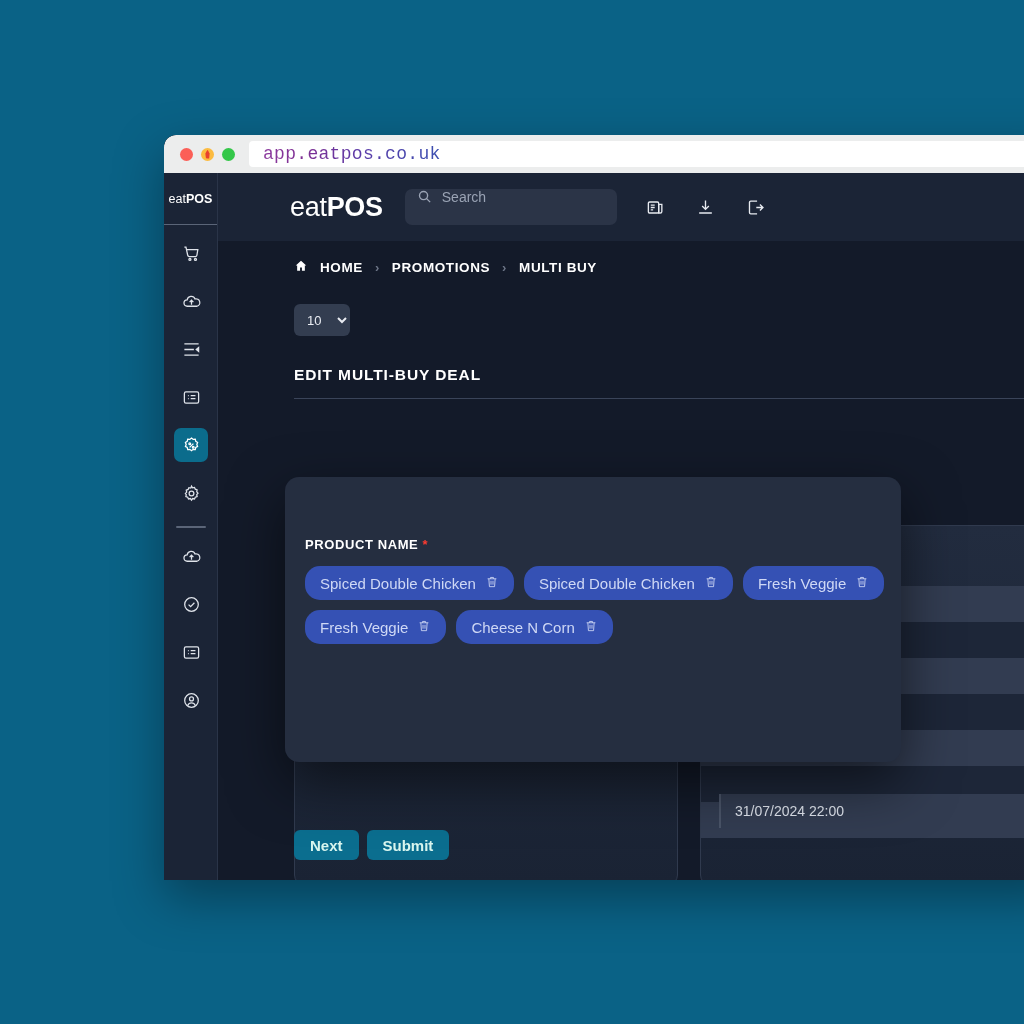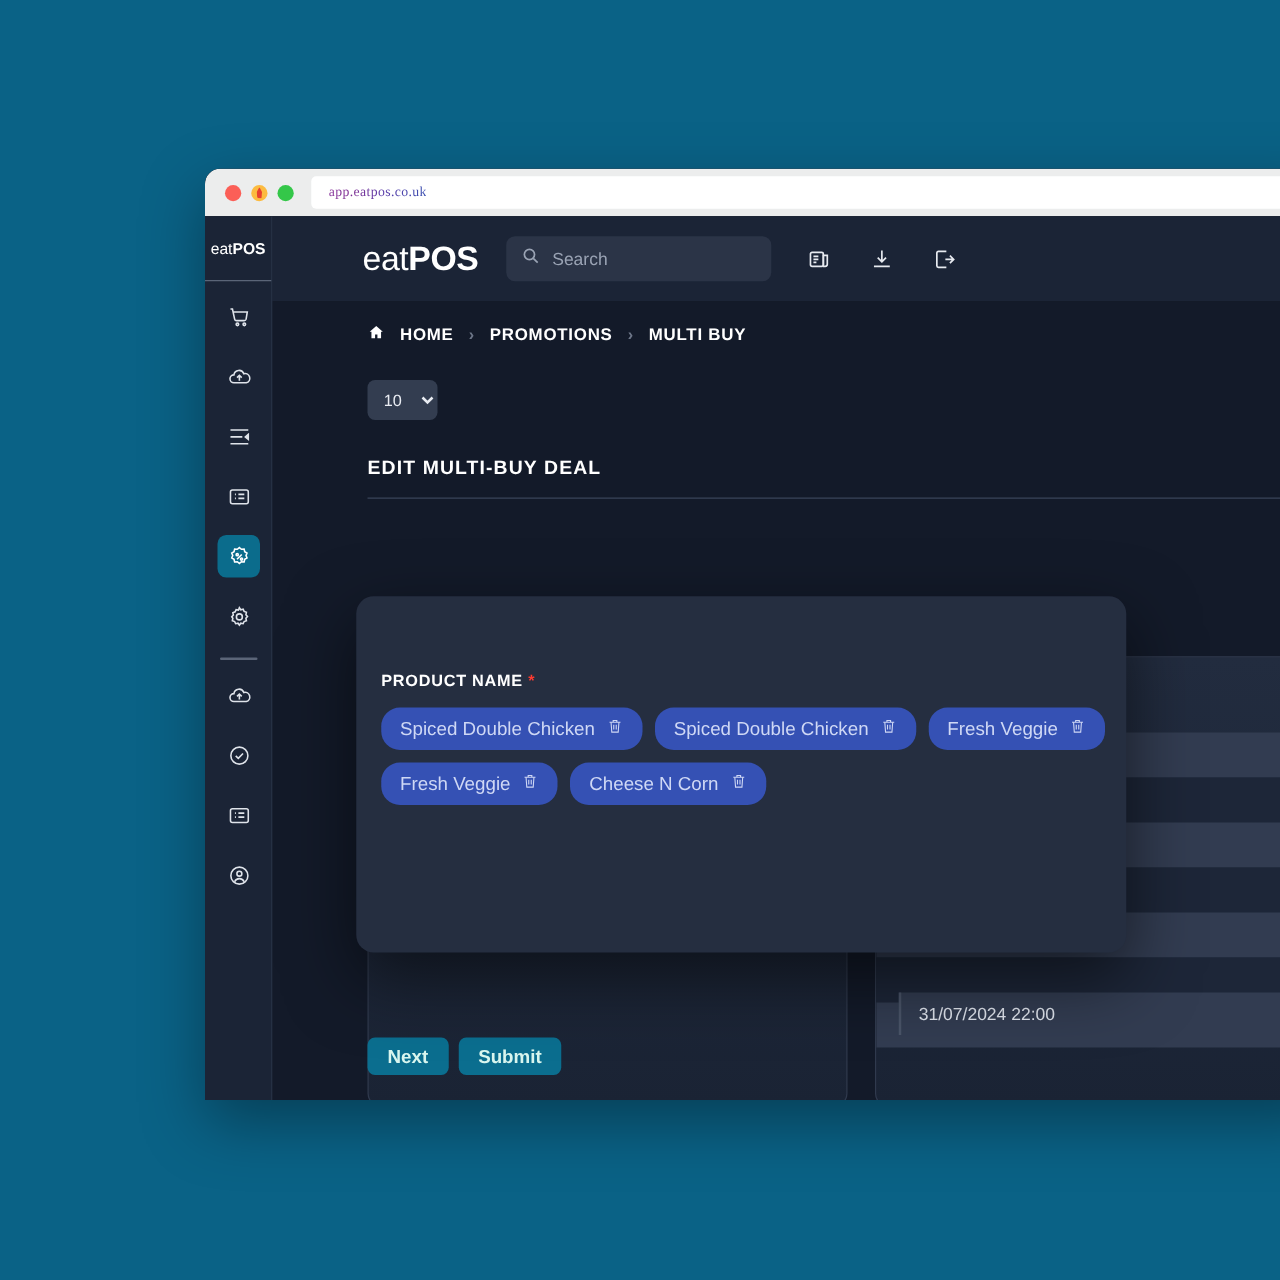--- a/index.html
+++ b/index.html
@@ -66,22 +66,22 @@
     height: 26px;
     flex: 1;
     background: #ffffff;
     border-radius: 4px;
     display: flex;
     align-items: center;
     padding-left: 14px;
     margin-right: 0;
   }
   #url-text {
-    font-family: Liberation Serif, serif;
-    font-size: 11px;
+    font-family: Liberation Mono, monospace;
+    font-size: 18px;
     letter-spacing: 0.3px;
     background: linear-gradient(90deg,#8c3a9e 0%, #7d2f93 25%, #5b3ba8 55%, #3a4fb0 100%);
     -webkit-background-clip: text;
     background-clip: text;
     color: transparent;
   }
 
   
   #app {
     position: absolute;
@@ -158,21 +158,21 @@
   #brand .eat { font-weight: 300; }
   #brand .pos { font-weight: 700; }
 
   #search-box {
     margin-left: 22px;
     width: 212px;
     height: 36px;
     background: #2b3447;
     border-radius: 7px;
     display: flex;
-    align-items: center;
+    align-items: flex-start;
     padding: 0 12px;
     gap: 10px;
   }
   #search-box .ph { color: #9aa3b4; font-size: 14px; }
 
   .hdr-icon {
     margin-left: 28px;
     width: 22px; height: 22px;
     display: flex; align-items: center; justify-content: center;
   }

